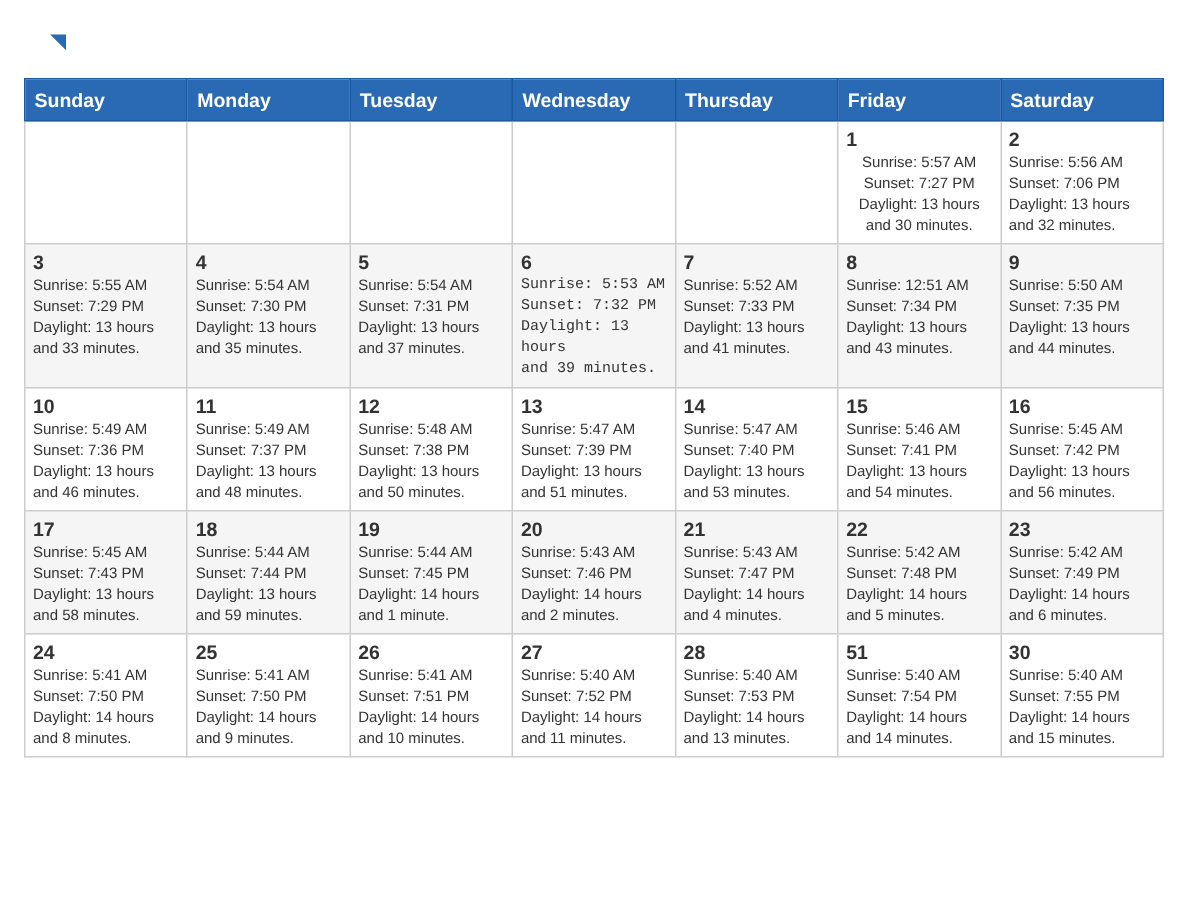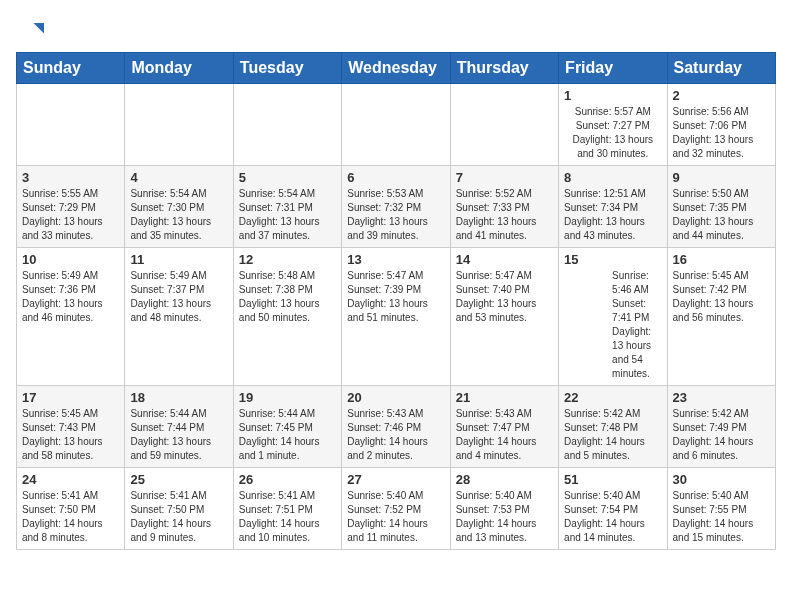--- a/index.html
+++ b/index.html
@@ -55,21 +55,21 @@
       margin-top: 2px;
     }
     .calendar {
       width: 100%;
       border-collapse: collapse;
       margin-top: 8px;
     }
     .calendar th {
       background: #2a6ab5;
       color: #fff;
-      font-size: 16px;
+      font-size: 13px;
       font-weight: bold;
       text-align: left;
       padding: 6px 6px;
       border: 1px solid #1a5aa0;
     }
     .calendar td {
       width: 14.28%;
       vertical-align: top;
       border: 1px solid #ccc;
       padding: 4px 5px;
@@ -171,21 +171,21 @@
         </td>
         <td>
           <span class="day-number">5</span>
           <div class="day-info" style="white-space: pre-line;">Sunrise: 5:54 AM
 Sunset: 7:31 PM
 Daylight: 13 hours
 and 37 minutes.</div>
         </td>
         <td>
           <span class="day-number">6</span>
-          <div class="day-info" style="white-space: pre-line;">Sunrise: 5:53 AM
+          <div class="day-info" style="white-space: pre-line; font-family: Liberation Mono, monospace;">Sunrise: 5:53 AM
 Sunset: 7:32 PM
 Daylight: 13 hours
 and 39 minutes.</div>
         </td>
         <td>
           <span class="day-number">7</span>
           <div class="day-info" style="white-space: pre-line;">Sunrise: 5:52 AM
 Sunset: 7:33 PM
 Daylight: 13 hours
 and 41 minutes.</div>
@@ -236,21 +236,21 @@
         </td>
         <td>
           <span class="day-number">14</span>
           <div class="day-info" style="white-space: pre-line;">Sunrise: 5:47 AM
 Sunset: 7:40 PM
 Daylight: 13 hours
 and 53 minutes.</div>
         </td>
         <td>
           <span class="day-number">15</span>
-          <div class="day-info" style="white-space: pre-line; margin-left: 48px;">Sunrise: 5:46 AM
+          <div class="day-info" style="white-space: pre-line;">Sunrise: 5:46 AM
 Sunset: 7:41 PM
 Daylight: 13 hours
 and 54 minutes.</div>
         </td>
         <td>
           <span class="day-number">16</span>
           <div class="day-info" style="white-space: pre-line;">Sunrise: 5:45 AM
 Sunset: 7:42 PM
 Daylight: 13 hours
 and 56 minutes.</div>

